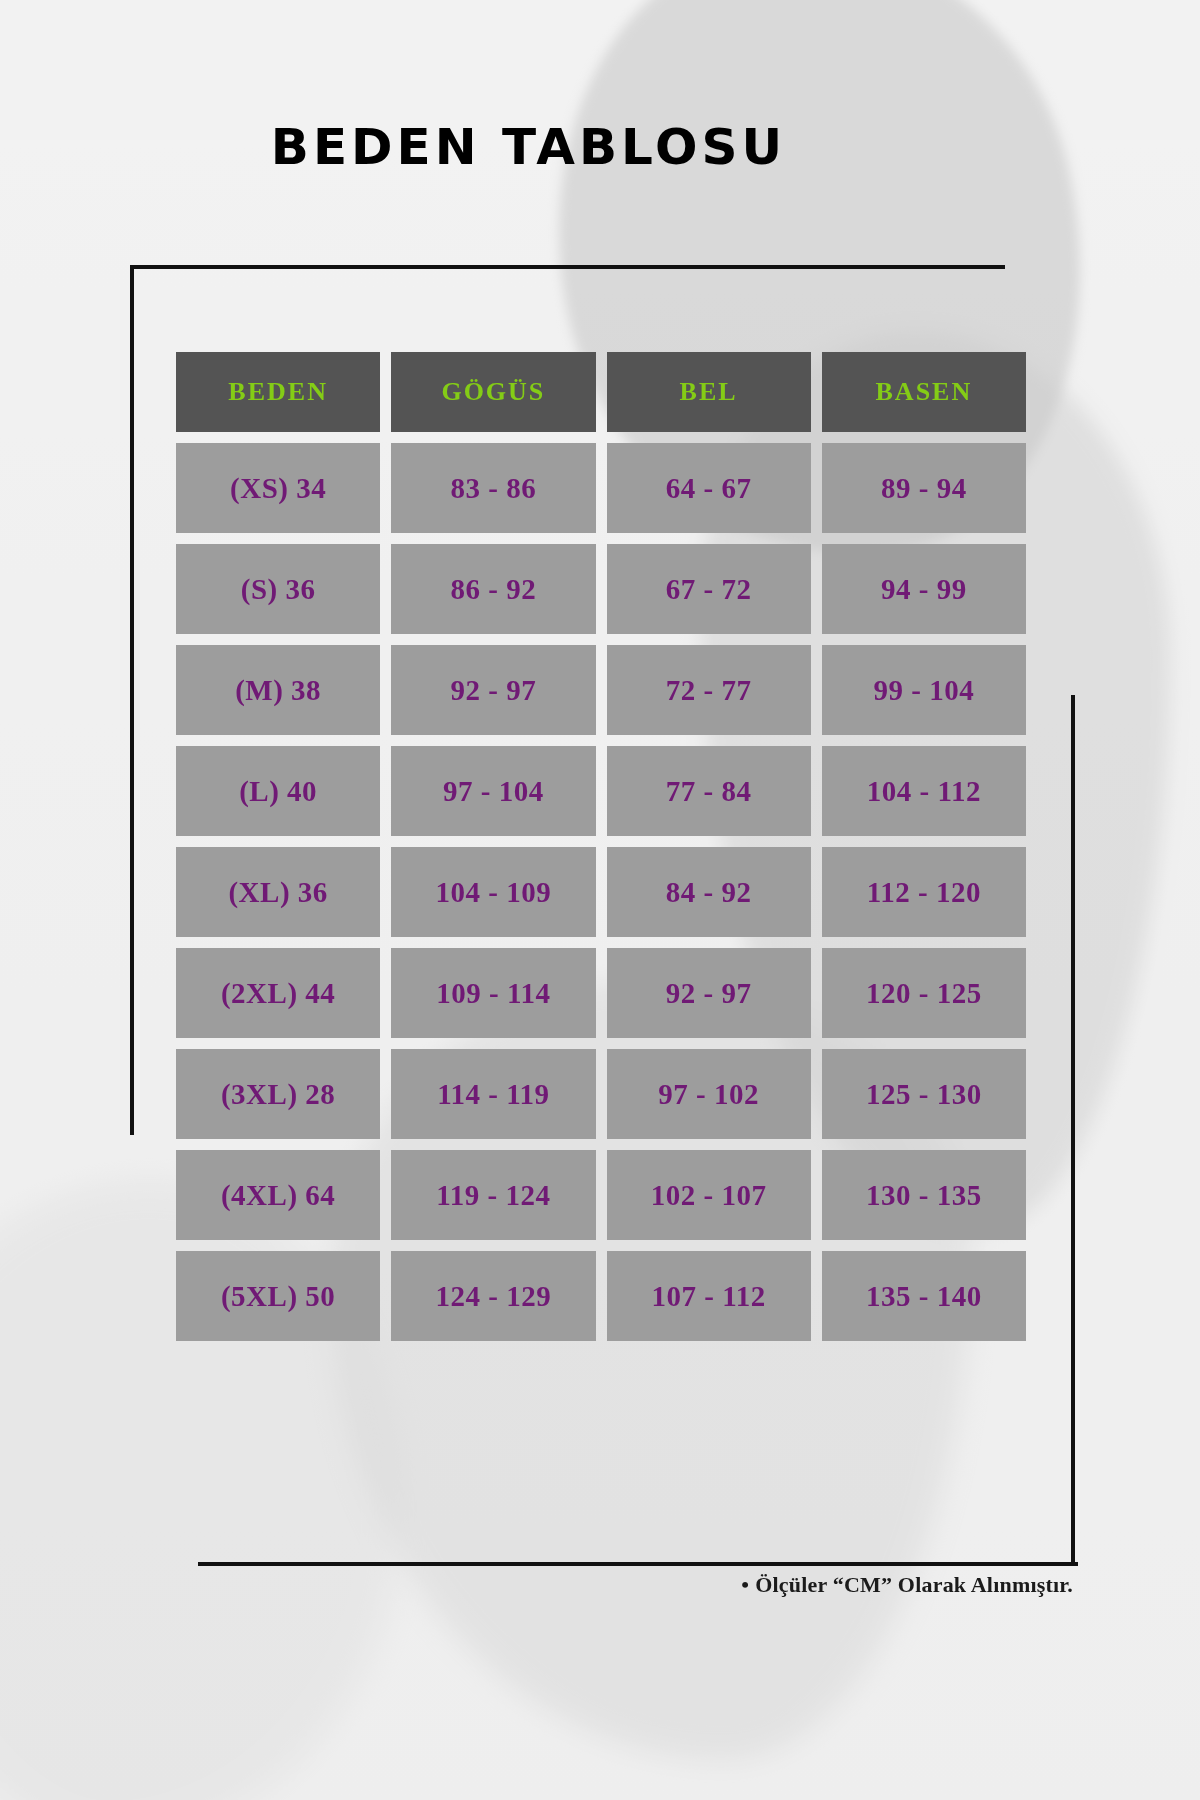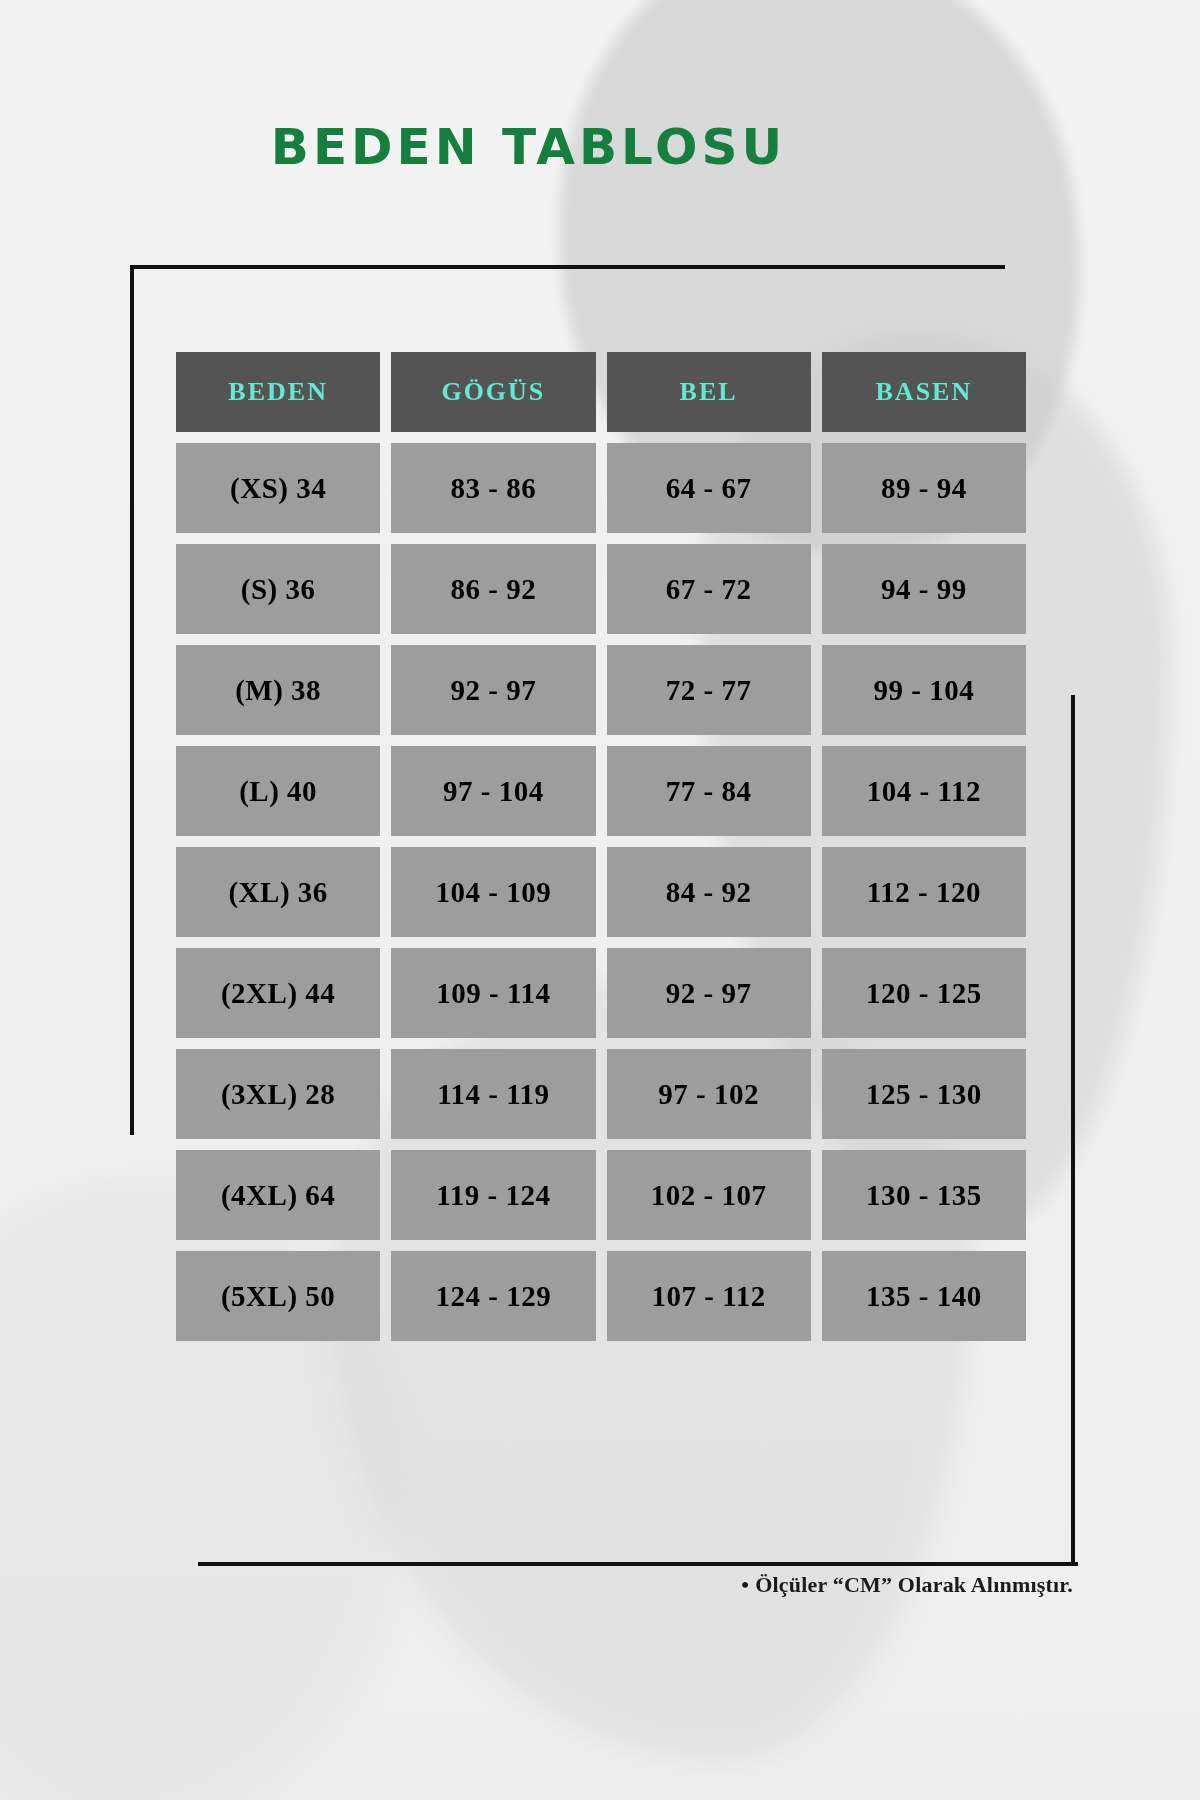--- a/index.html
+++ b/index.html
@@ -84,21 +84,21 @@
   .title {
     position: absolute;
     top: 118px;
     left: 0;
     width: 1057px;
     text-align: center;
     font-family: "DejaVu Sans", sans-serif;
     font-weight: 700;
     font-size: 50px;
     letter-spacing: 4px;
-    color: #15803d;
+    color: #000000;
   }
 
   
   .line {
     position: absolute;
     background: #111;
   }
   .line-top      { left: 130px;  top: 265px;  width: 875px; height: 4px; }
   .line-left     { left: 130px;  top: 265px;  width: 4px;   height: 870px; }
   .line-bottom   { left: 198px;  top: 1562px; width: 880px; height: 4px; }
@@ -107,33 +107,33 @@
   table.size-table {
     position: absolute;
     left: 165px;
     top: 341px;
     width: 872px;
     border-collapse: separate;
     border-spacing: 11px 11px;
   }
   table.size-table th {
     background: #545454;
-    color: #5eead4;
+    color: #84cc16;
     font-family: "Liberation Serif", serif;
     font-weight: 700;
     font-size: 26px;
     letter-spacing: 2px;
     height: 78px;
     text-align: center;
     vertical-align: middle;
     width: 25%;
   }
   table.size-table td {
     background: #9d9d9d;
-    color: #000000;
+    color: #701a75;
     font-family: "Liberation Serif", serif;
     font-weight: 700;
     font-size: 29px;
     letter-spacing: .5px;
     height: 88px;
     text-align: center;
     vertical-align: middle;
   }
 
   .footnote {

